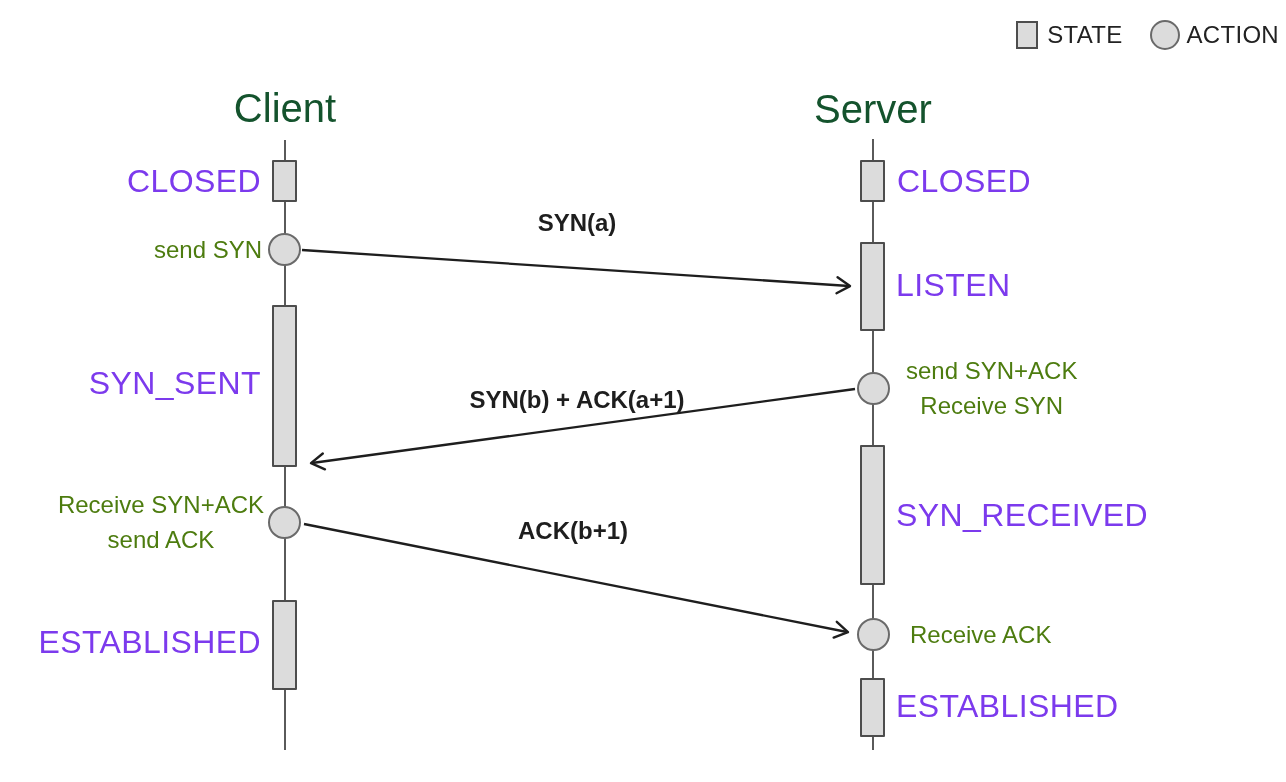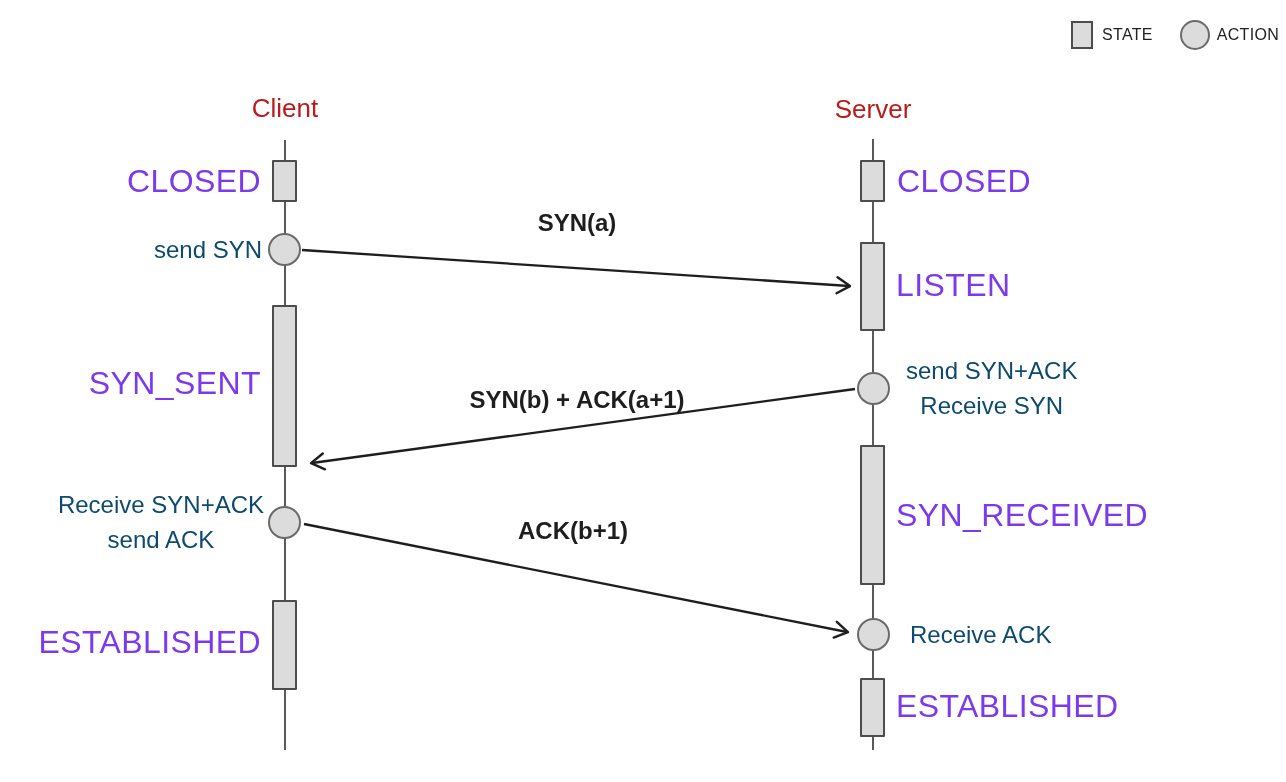--- a/index.html
+++ b/index.html
@@ -10,23 +10,23 @@
     background: #ffffff;
     font-family: "Liberation Sans", sans-serif;
     color: #1e1e1e;
     overflow: hidden;
   }
   .svg-layer { position: absolute; left: 0; top: 0; width: 1286px; height: 782px; }
 
   .actor-title {
     position: absolute;
     transform: translate(-50%, -50%);
-    font-size: 26px;
+    font-size: 40px;
     font-weight: 500;
-    color: #b91c1c;
+    color: #14532d;
     white-space: nowrap;
   }
   .state-rect {
     position: absolute;
     width: 25px;
     background: #dcdcdc;
     border: 2px solid #4d4d4d;
     box-sizing: border-box;
     border-radius: 1px;
   }
@@ -46,21 +46,21 @@
     font-weight: 500;
     letter-spacing: 0.4px;
     color: #7C3AED;
     white-space: nowrap;
   }
   .action-label {
     position: absolute;
     transform: translateY(-50%);
     font-size: 24px;
     font-weight: 400;
-    color: #0c4a6e;
+    color: #4d7c0f;
     line-height: 35px;
     white-space: nowrap;
   }
   .msg-label {
     position: absolute;
     transform: translate(-50%, -50%);
     font-size: 24px;
     font-weight: 700;
     color: #1e1e1e;
     white-space: nowrap;
@@ -85,21 +85,21 @@
     margin-right: 9px;
   }
   .legend-circle {
     width: 30px; height: 30px;
     background: #dcdcdc;
     border: 2px solid #6a6a6a;
     border-radius: 50%;
     box-sizing: border-box;
     margin-right: 7px;
   }
-  .legend-label { font-size: 16px; color: #222222; letter-spacing: 0.3px; }
+  .legend-label { font-size: 24px; color: #222222; letter-spacing: 0.3px; }
 </style>
 </head>
 <body>
 
 <div class="canvas">
 
   <svg class="svg-layer" viewBox="0 0 1286 782">
     <defs>
       <marker id="arrowhead" viewBox="-16 -10 18 20" refX="-1" refY="0" markerWidth="18" markerHeight="20" orient="auto" markerUnits="userSpaceOnUse">
         <path d="M-13,-8 L0,0 L-13,8" fill="none" stroke="#1e1e1e" stroke-width="2.4" stroke-linecap="round" stroke-linejoin="round"></path>

